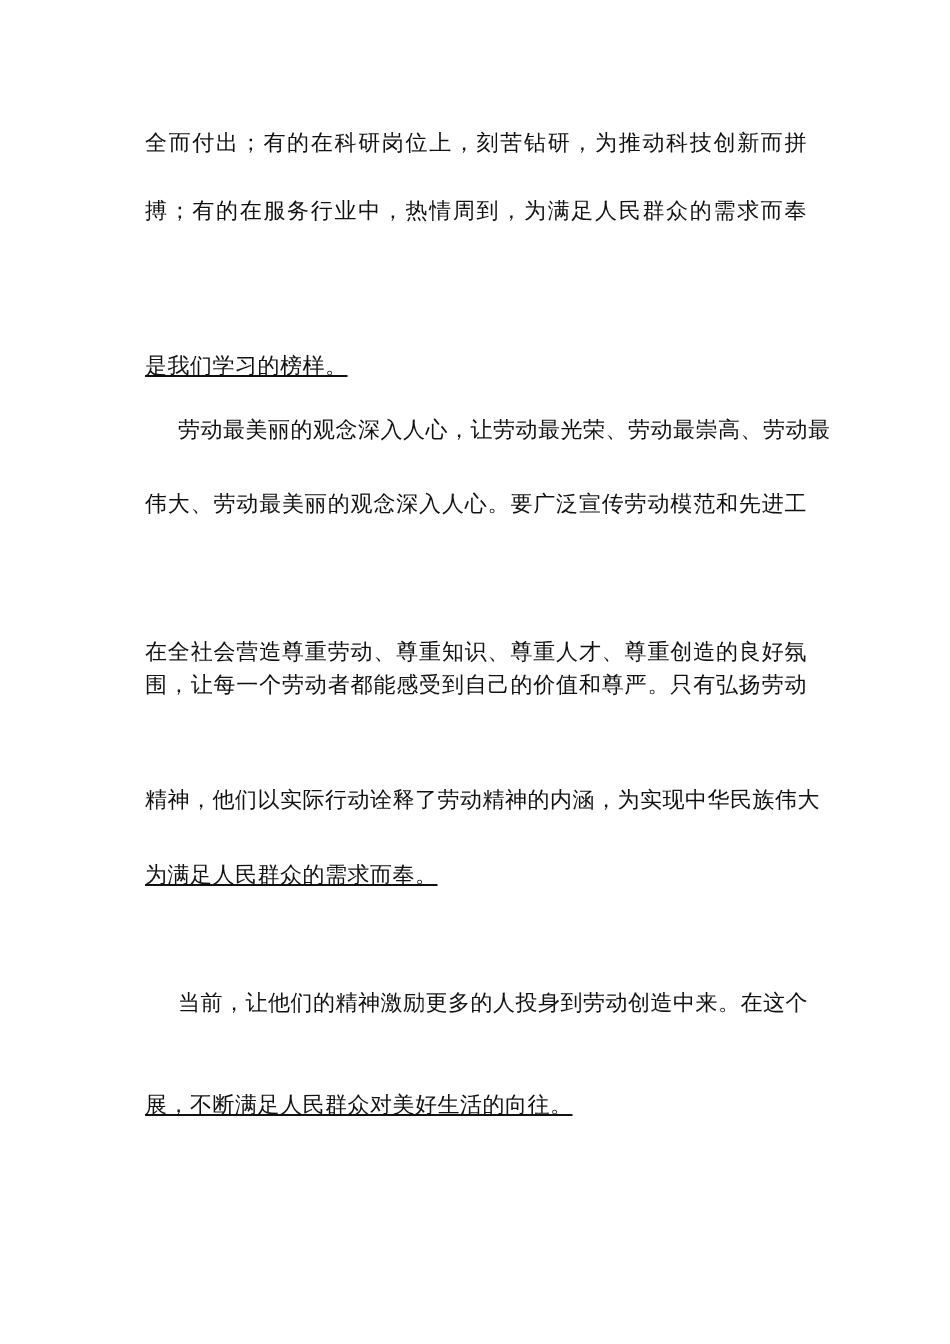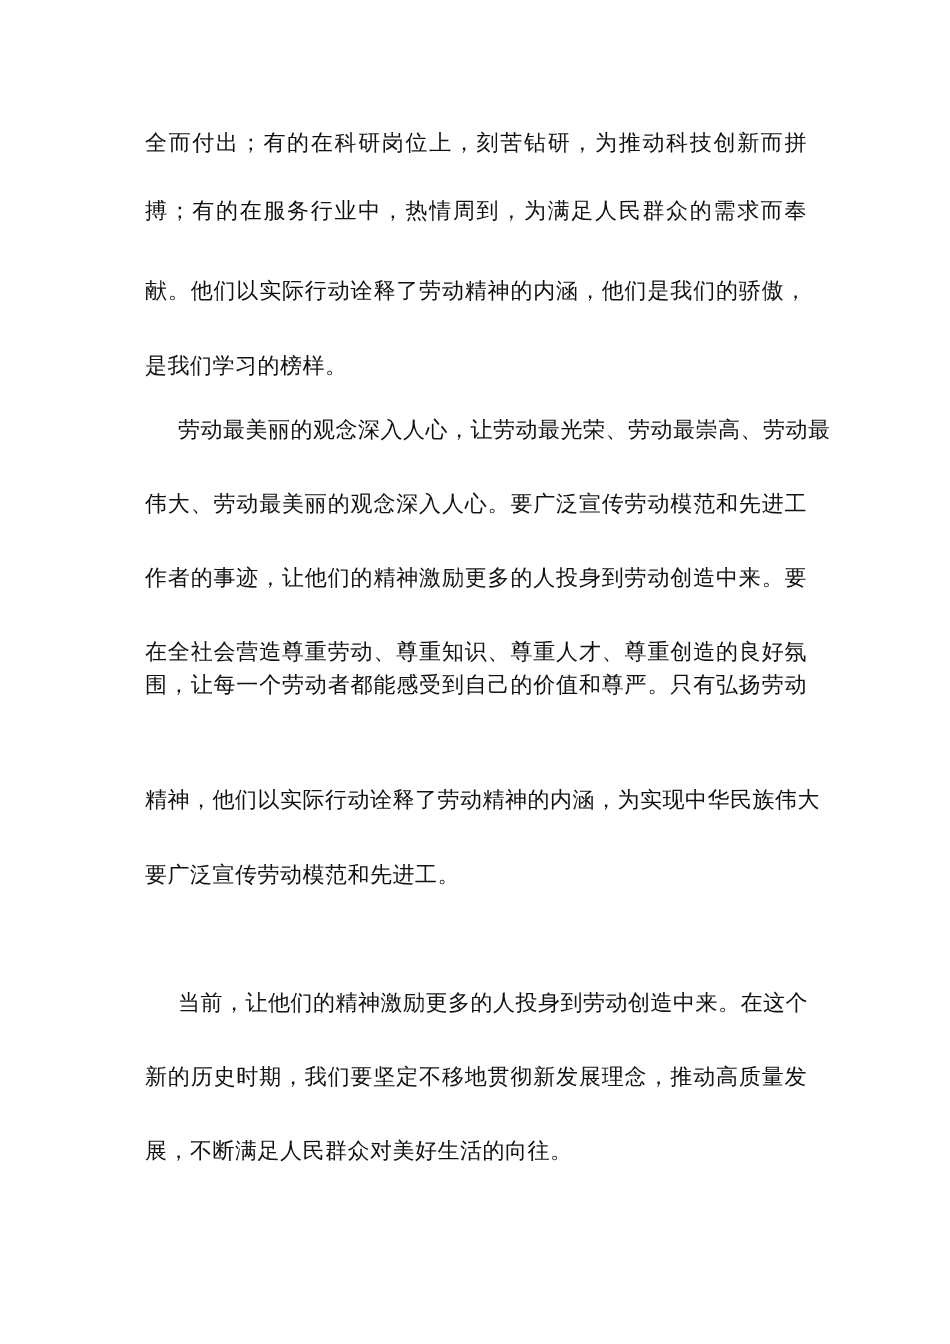--- a/index.html
+++ b/index.html
@@ -1,37 +1,34 @@
 <!DOCTYPE html>
 <html><head>
   <meta charset="utf-8">
   <style>
     html, body { margin: 0; padding: 0; background: #ffffff; }
     body { width: 950px; height: 1344px; position: relative; overflow: hidden;
            font-family: "DejaVu Serif", "Liberation Serif", serif; color: #111111; }
     .page { position: absolute; left: 0; top: 0; width: 950px; height: 1344px; background: #fff; }
     .line { position: absolute; left: 145px; width: 662px; font-size: 22px; line-height: 30px;
             white-space: nowrap; letter-spacing: 0.5px; text-align: justify; text-align-last: justify; }
-    .line.last { text-align-last: left; }
+    .line.last { text-align-last: left; text-decoration: underline; }
     .line.indent { left: 178px; width: 629px; }
   </style>
 </head>
 <body>
 
 <div class="page">
   <div class="line" style="top:128px">全而付出；有的在科研岗位上，刻苦钻研，为推动科技创新而拼</div>
   <div class="line" style="top:196px">搏；有的在服务行业中，热情周到，为满足人民群众的需求而奉</div>
-  <div class="line" style="top:276px">献。他们以实际行动诠释了劳动精神的内涵，他们是我们的骄傲，</div>
   <div class="line last" style="top:351px">是我们学习的榜样。</div>
 
   <div class="line indent" style="top:415px">劳动最美丽的观念深入人心，让劳动最光荣、劳动最崇高、劳动最</div>
   <div class="line" style="top:489px">伟大、劳动最美丽的观念深入人心。要广泛宣传劳动模范和先进工</div>
-  <div class="line" style="top:563px">作者的事迹，让他们的精神激励更多的人投身到劳动创造中来。要</div>
   <div class="line" style="top:637px">在全社会营造尊重劳动、尊重知识、尊重人才、尊重创造的良好氛</div>
   <div class="line" style="top:670px">围，让每一个劳动者都能感受到自己的价值和尊严。只有弘扬劳动</div>
   <div class="line" style="top:785px">精神，他们以实际行动诠释了劳动精神的内涵，为实现中华民族伟大</div>
-  <div class="line last" style="top:860px">要广泛宣传劳动模范和先进工。</div>
+  <div class="line last" style="top:860px">为满足人民群众的需求而奉。</div>
 
 
   <div class="line indent" style="top:988px">当前，让他们的精神激励更多的人投身到劳动创造中来。在这个</div>
-  <div class="line" style="top:1062px">新的历史时期，我们要坚定不移地贯彻新发展理念，推动高质量发</div>
-  <div class="line last" style="top:1136px">展，不断满足人民群众对美好生活的向往。</div>
+  <div class="line last" style="top:1090px">展，不断满足人民群众对美好生活的向往。</div>
 </div>
 
 </body></html>

